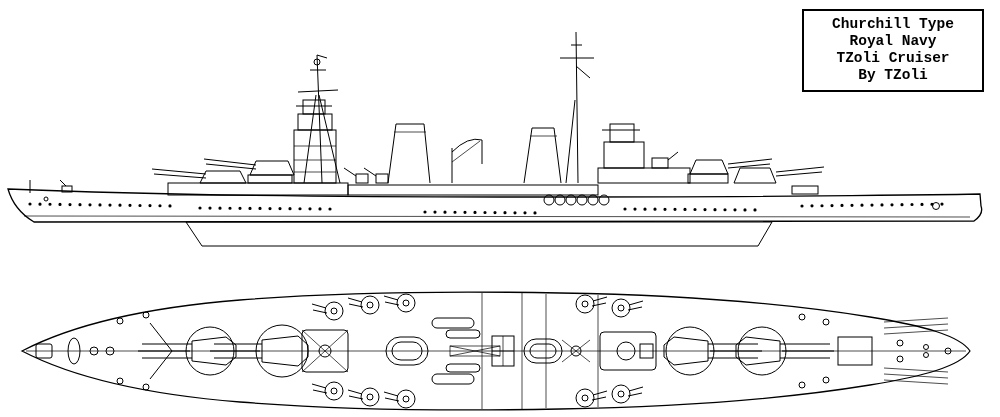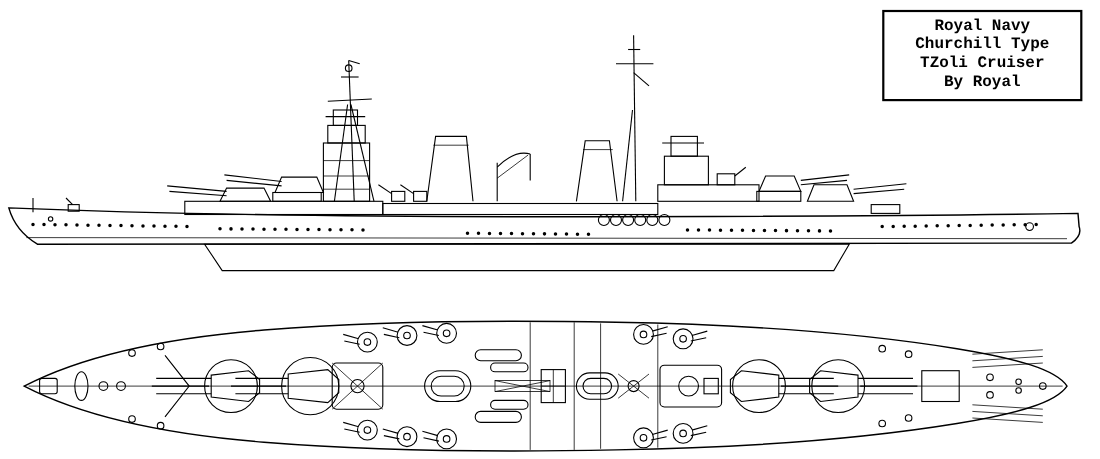--- a/index.html
+++ b/index.html
@@ -335,19 +335,19 @@
         <circle class="ln" cx="900" cy="343" r="3"></circle>
         <circle class="ln" cx="900" cy="359" r="3"></circle>
         <circle class="ln" cx="926" cy="347" r="2.5"></circle>
         <circle class="ln" cx="926" cy="355" r="2.5"></circle>
         <circle class="ln" cx="948" cy="351" r="3"></circle>
       </g>
     </g>
   </svg>
 
   <div id="title-box">
+    <div class="line">Churchill Type</div>
     <div class="line">Royal Navy</div>
-    <div class="line">Churchill Type</div>
     <div class="line">TZoli Cruiser</div>
-    <div class="line">By Royal</div>
+    <div class="line">By TZoli</div>
   </div>
 
 </div>
 
 </body></html>

